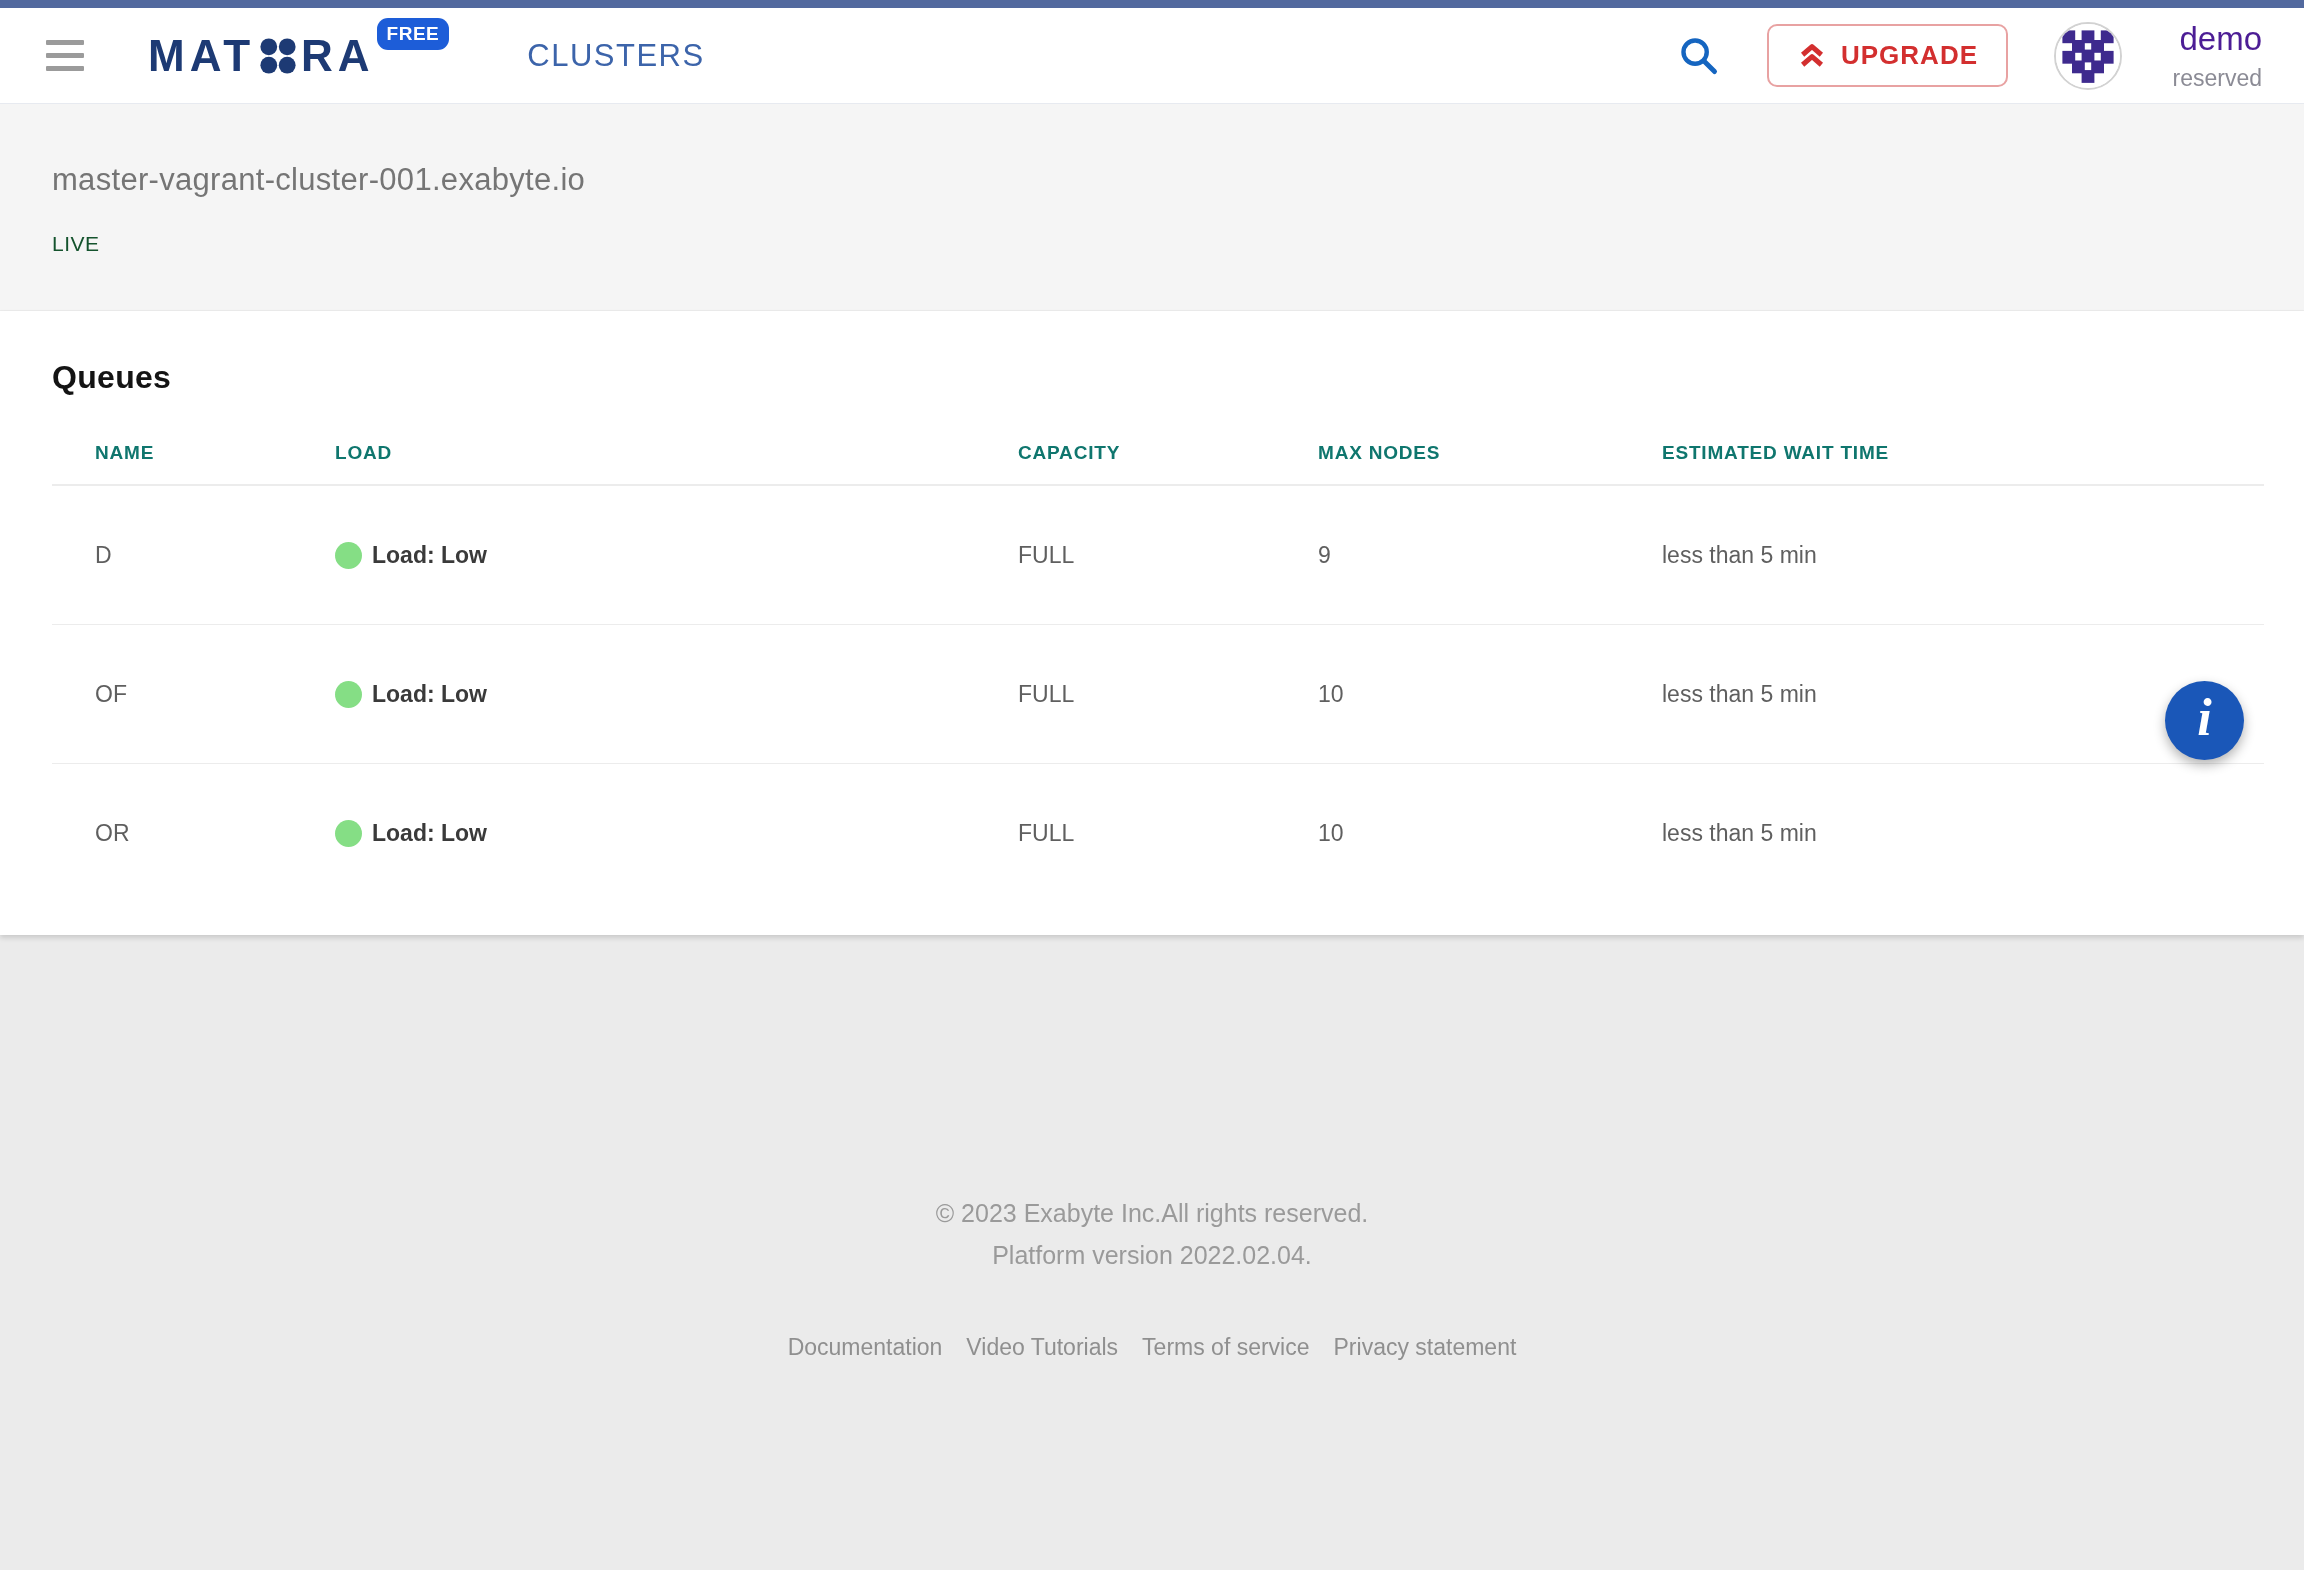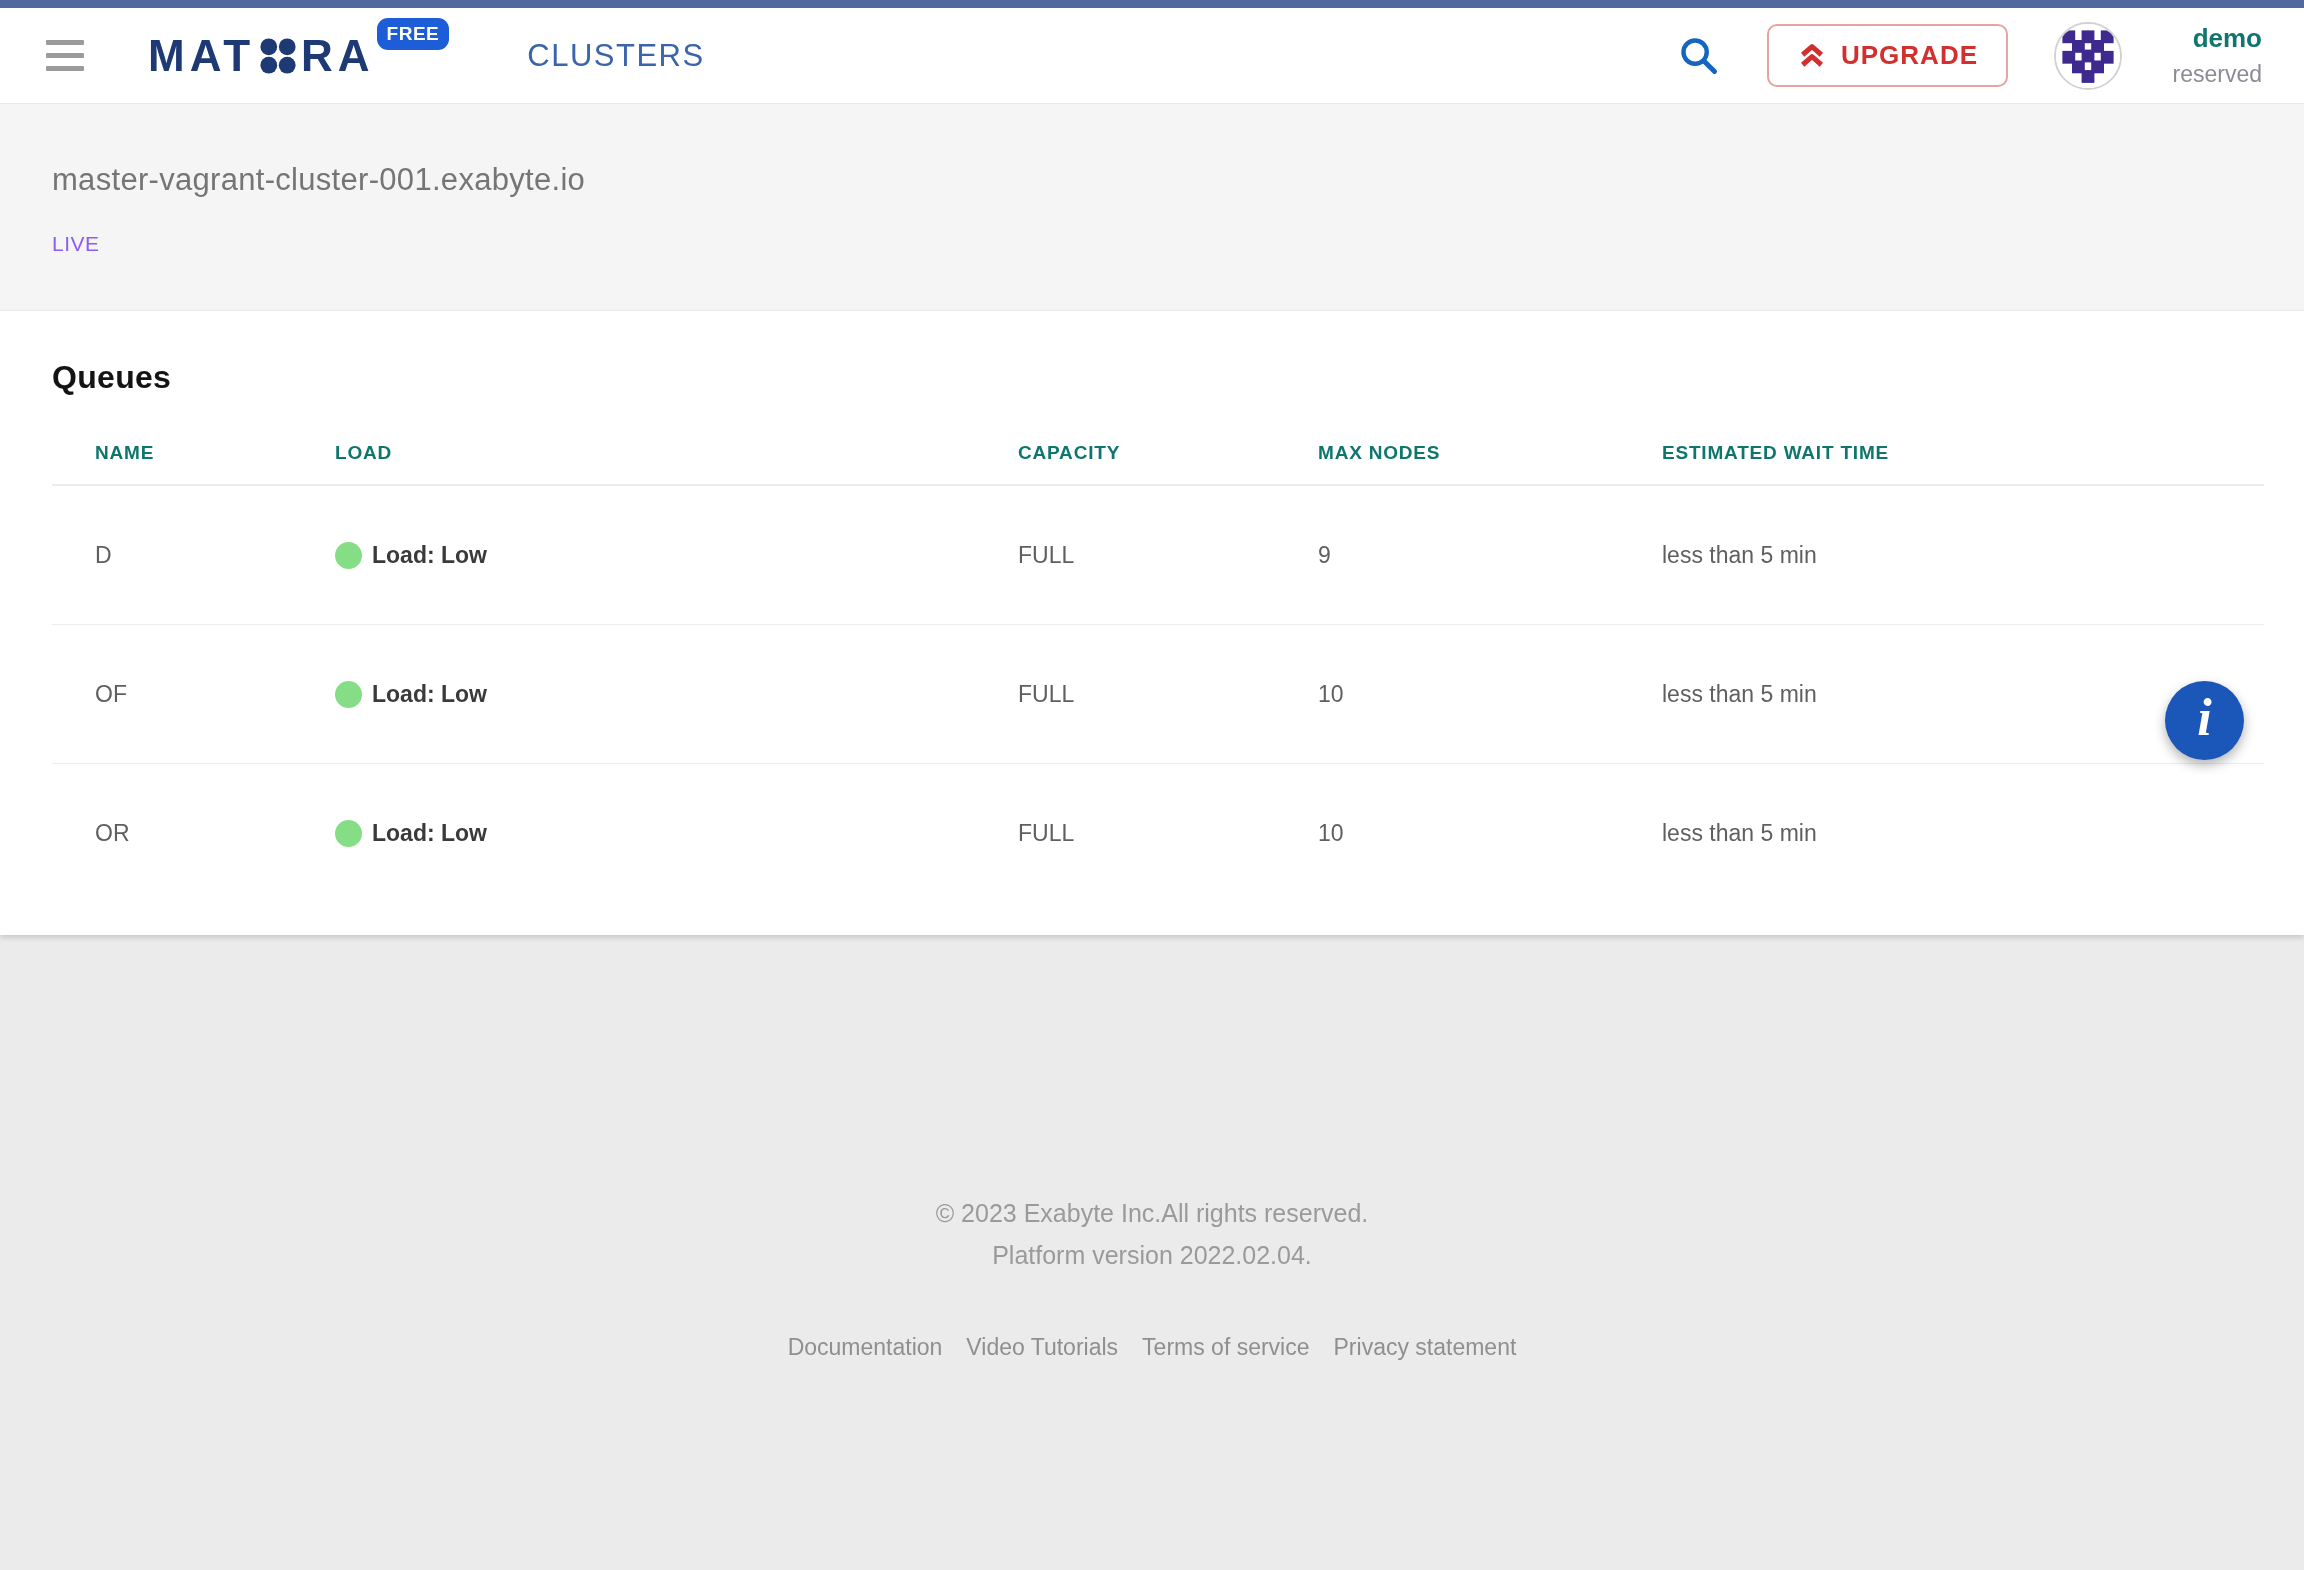--- a/index.html
+++ b/index.html
@@ -45,30 +45,30 @@
     padding:14px 28px; cursor:pointer; margin-right:46px;
   }
   .upgrade-btn .label { color:#d32f2f; font-size:26px; font-weight:700; letter-spacing:1px;
     font-family:"Liberation Sans","DejaVu Sans",sans-serif; }
 
   .avatar {
     width:68px; height:68px; border-radius:50%; overflow:hidden;
     border:2px solid #d2d2d2; background:#ffffff; flex:none; cursor:pointer;
   }
   .user-block { margin-left:22px; text-align:right; min-width:118px; cursor:pointer; }
-  .user-name { font-size:26px; color:#0f766e; line-height:1.2;font-weight:bold; }
+  .user-name { font-size:33px; color:#4c1d95; line-height:1.2; }
   .user-account { font-size:23px; color:#8b8b95; margin-top:6px; }
 
   
   .cluster-banner {
     background:#f5f5f5; height:207px; flex:none;
     padding:58px 0 0 52px; border-bottom:1px solid #ececec;
   }
   .cluster-host { font-size:31px; color:#757575; letter-spacing:0.3px; }
-  .cluster-status { font-size:21px; color:#8b5cf6; margin-top:34px; letter-spacing:0.5px; }
+  .cluster-status { font-size:21px; color:#14532d; margin-top:34px; letter-spacing:0.5px; }
 
   
   .card {
     background:#ffffff; flex:none; padding:48px 0 32px 0;
     box-shadow:0 3px 5px rgba(0,0,0,0.14);
     position:relative; z-index:1;
   }
   .card h2 { font-size:32px; font-weight:700; color:#141414; margin-left:52px; letter-spacing:0.3px; }
 
   .qtable { margin:26px 40px 0 52px; }

